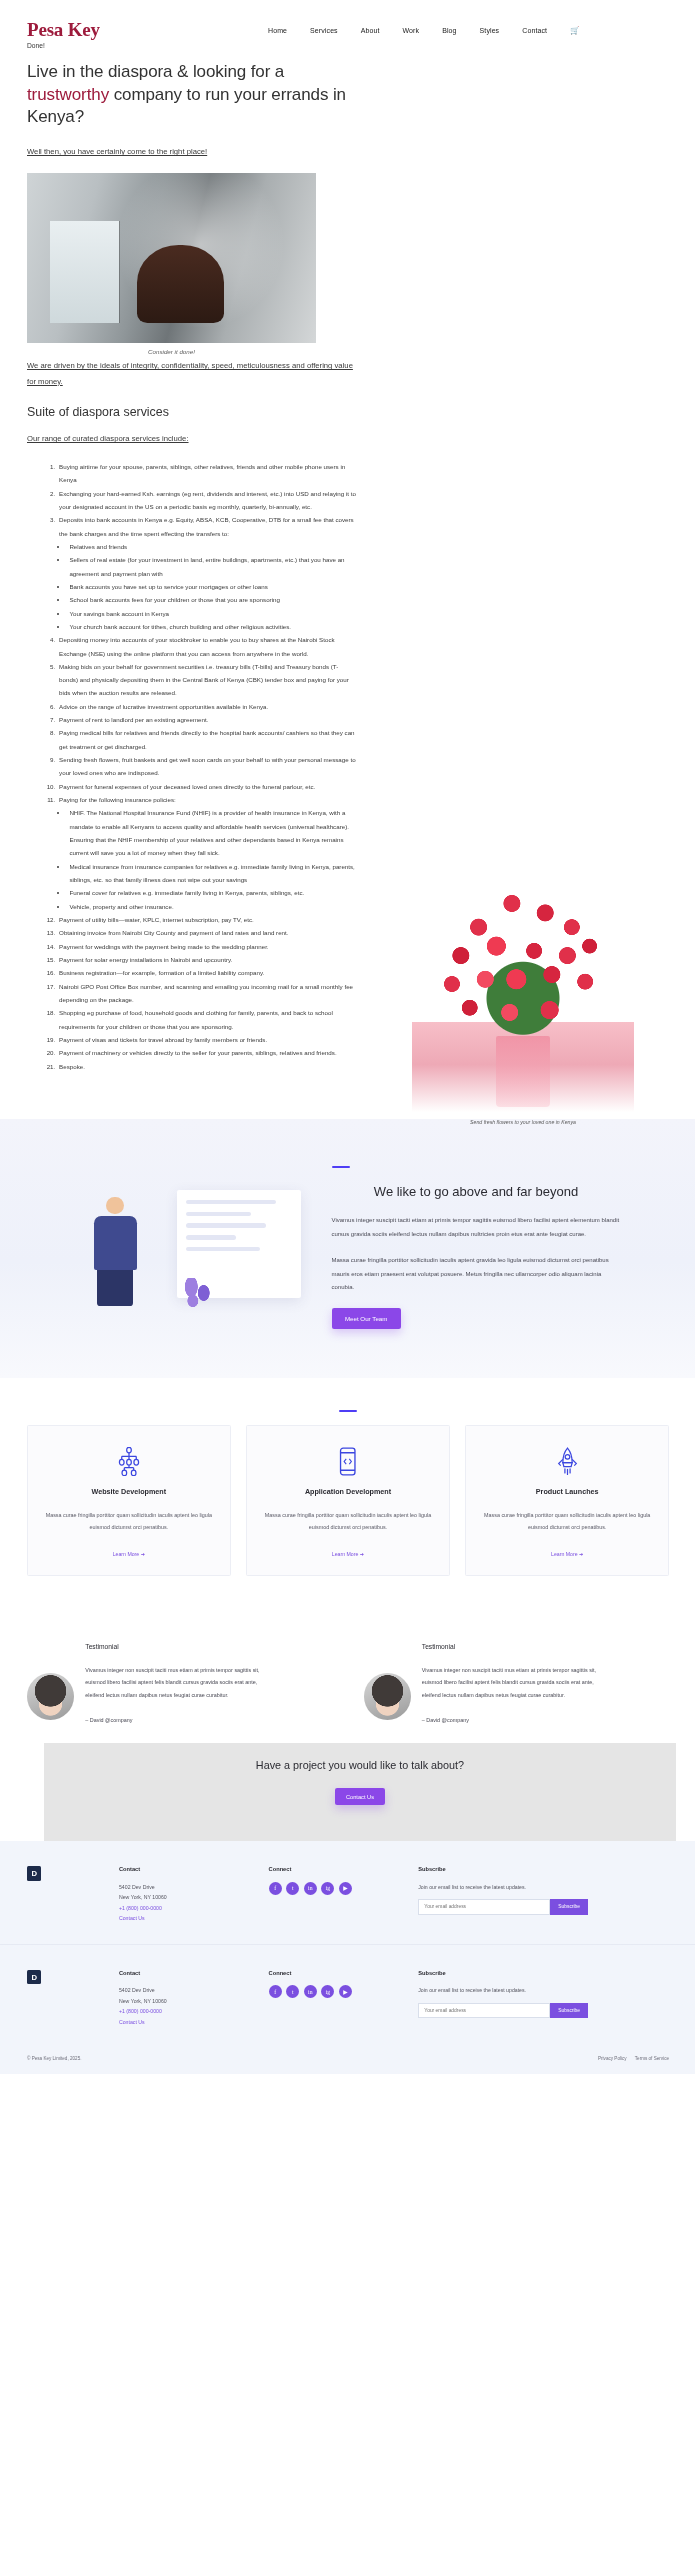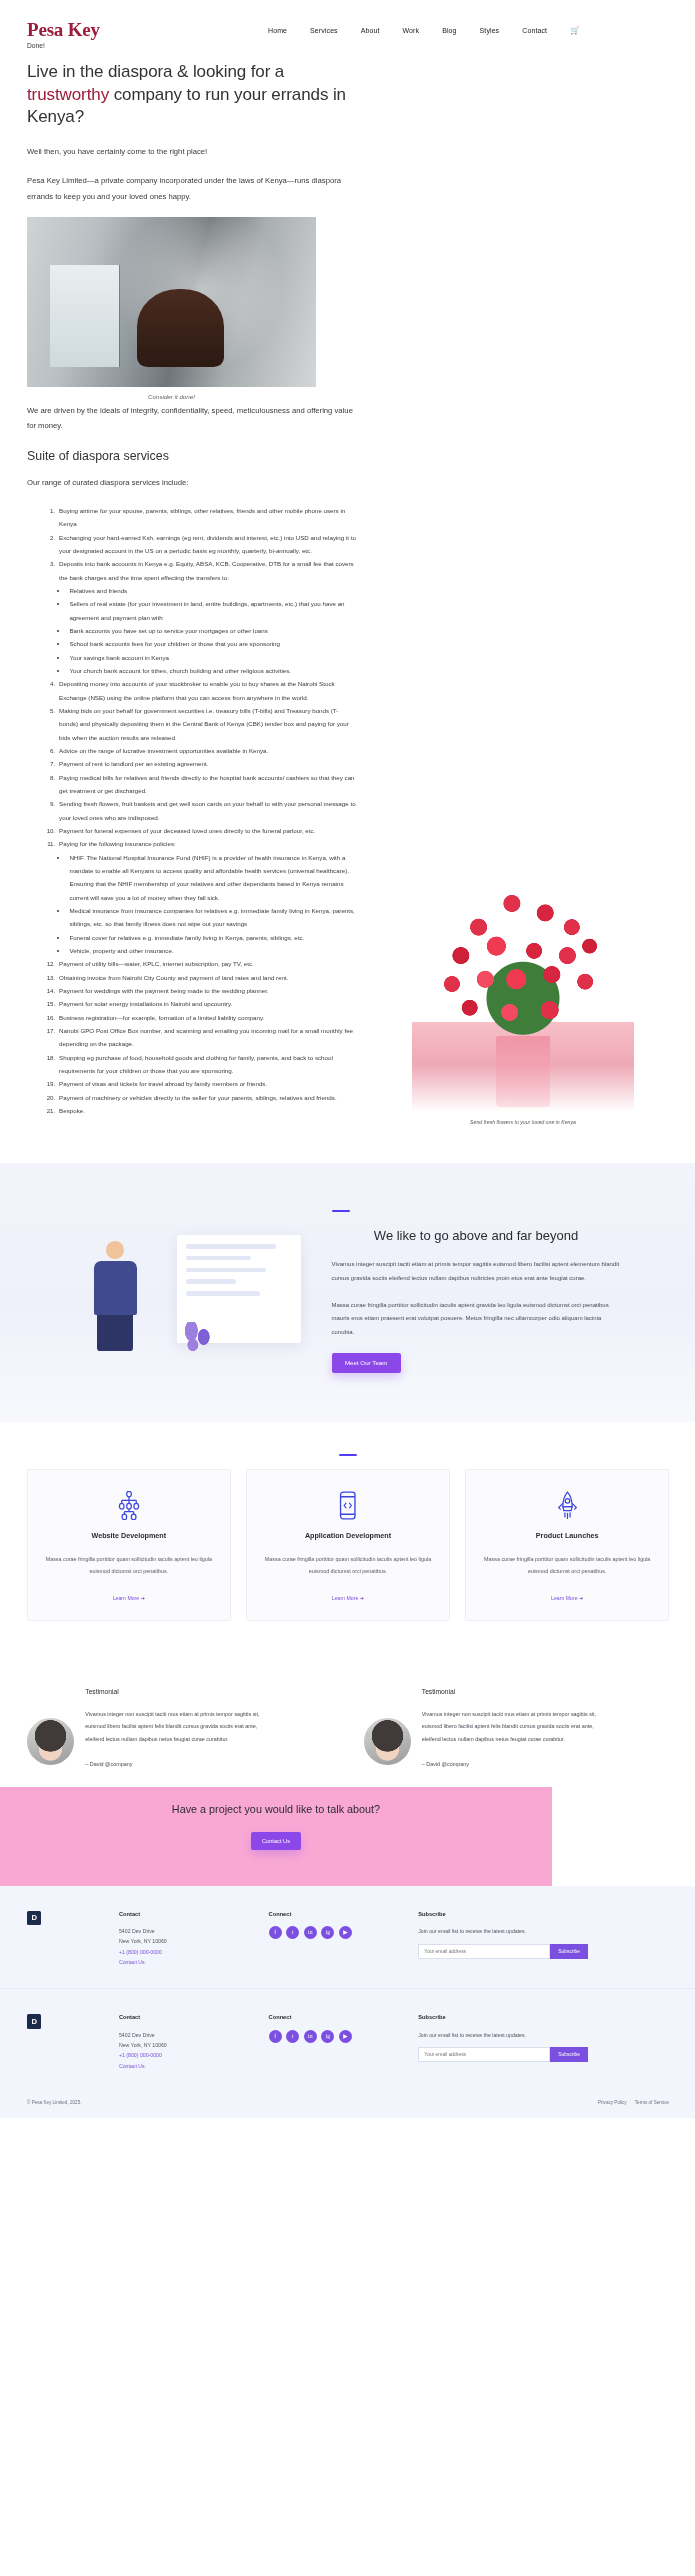--- a/index.html
+++ b/index.html
@@ -67,20 +67,21 @@
     color: #333333;
     margin-bottom: 15.5px;
     letter-spacing: -0.1px;
   }
   h1.hero-title .hl { color: #9d1b3c; }
   p.body-text {
     font-size: 7.7px;
     line-height: 2.0;
     color: #3a3a3a;
     margin-bottom: 13.4px;
+    text-decoration: underline;
   }
   .figure { margin: 11.3px 0 3.1px 0; width: 289px; }
   .figure-img {
     width: 289px;
     height: 170px;
     background:
       radial-gradient(circle at 60% 42%, rgba(255,255,255,.55) 0%, rgba(255,255,255,0) 42%),
       linear-gradient(105deg, #cfd4d6 0%, #b9bfc2 22%, #8f9699 42%, #6f7578 55%, #a9aeb0 72%, #d4d7d8 100%);
       position: relative;
       overflow: hidden;
@@ -308,24 +309,25 @@
   .t-body p.quote {
     font-size: 5.4px;
     line-height: 2.3;
     color: #4a4a55;
     margin-bottom: 15.5px;
     max-width: 180px;
   }
   .t-body .author { font-size: 5.4px; color: #4a4a55; }
   
   .cta {
-    width: 552px;
+    width: 632px;
     text-align: center;
     padding: 15.5px 0 36px 0;
-    background: #f9a8d4;
+    background: #e5e5e5;
+    margin-left: 44px;
   }
   .cta h2 {
     font-size: 10.8px;
     font-weight: normal;
     color: #2b2b32;
     margin-bottom: 17.5px;
   }
   .btn-contact {
     display:inline-block;
     background: #8b47e8;
@@ -437,21 +439,20 @@
   </nav>
 </header>
 
 <div class="article-wrap">
   <section class="article">
     <div class="article-inner">
       <h1 class="hero-title">
         <span>Live in the diaspora &amp; looking for a </span><span class="hl">trustworthy</span><span> company to run your errands in Kenya?</span>
       </h1>
       <p class="body-text">Well then, you have certainly come to the right place!</p>
-      <p class="body-text">Pesa Key Limited—a private company incorporated under the laws of Kenya—runs diaspora errands to keep you and your loved ones happy.</p>
 
       <figure class="figure">
         <div class="figure-img"></div>
         <figcaption class="figure-caption">Consider it done!</figcaption>
       </figure>
 
       <p class="body-text">We are driven by the ideals of integrity, confidentiality, speed, meticulousness and offering value for money.</p>
 
       <h2 class="section-title">Suite of diaspora services</h2>
       <p class="body-text">Our range of curated diaspora services include:</p>

